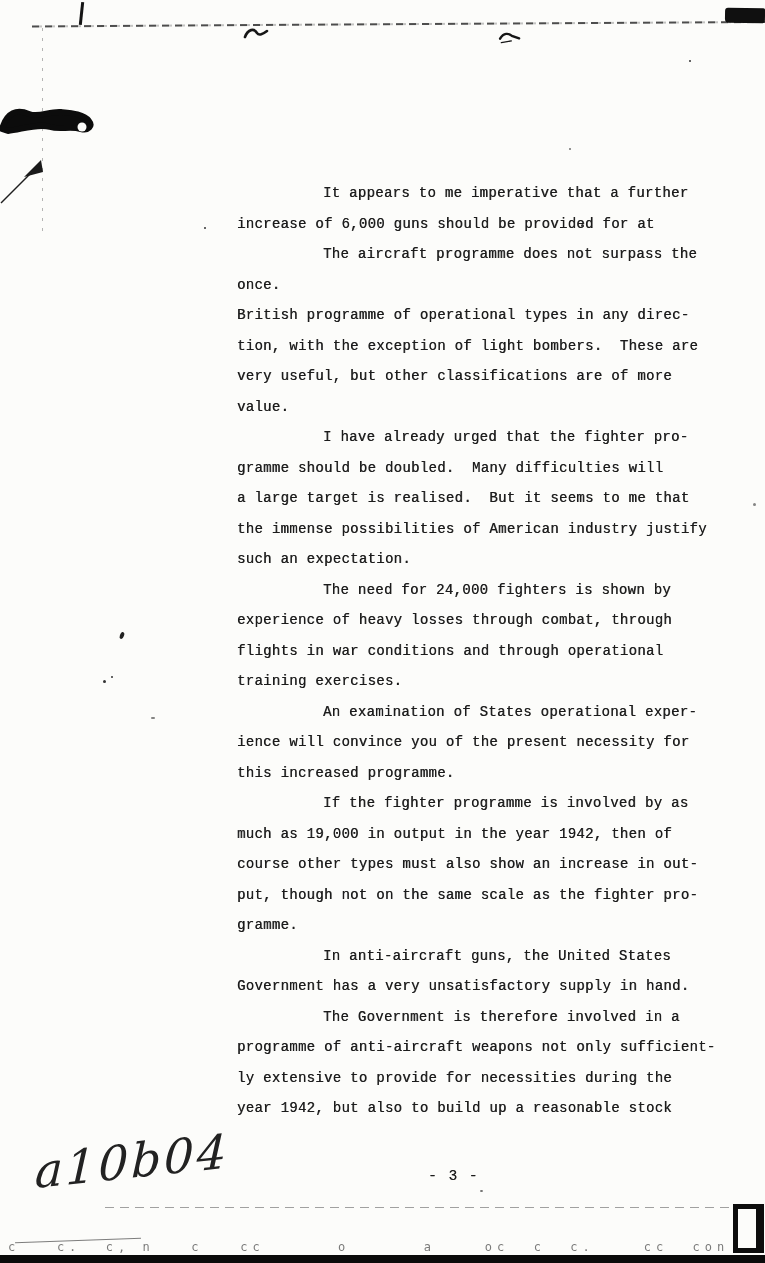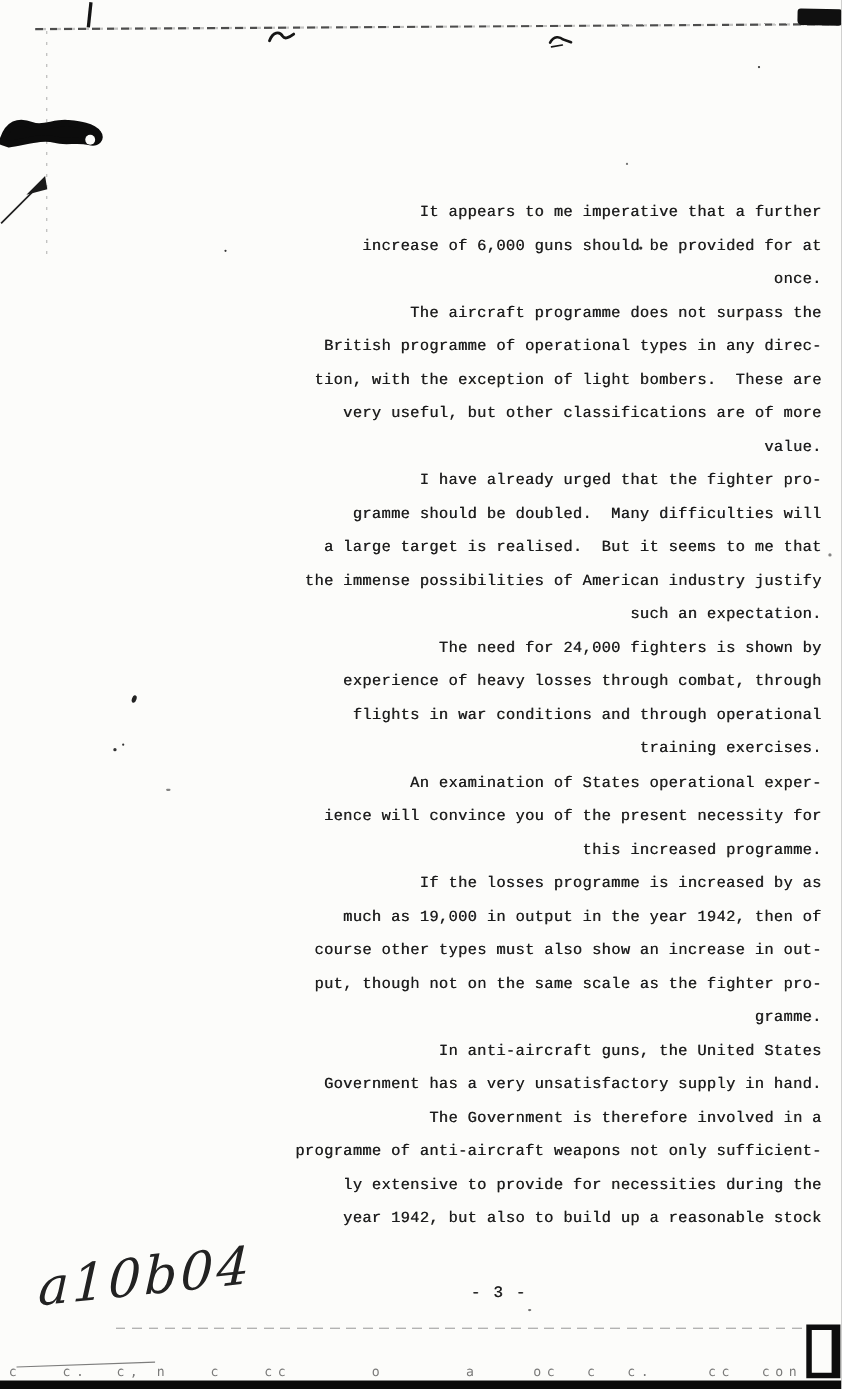--- a/index.html
+++ b/index.html
@@ -10,21 +10,20 @@
   }
   
   .textblock {
     position:absolute; left:237px; top:178px; width:510px;
     font-family:"Liberation Mono","DejaVu Sans Mono",monospace;
     font-size:14px; letter-spacing:0.3px; color:#1b1b1b;
   }
   .line {
     height:30.5px; line-height:30.5px; white-space:pre;
     text-shadow:0.4px 0 0 rgba(27,27,27,0.75);
-    text-align:right;
   }
   .line.indent { padding-left:86px; }
   
   .pagenum {
     position:absolute; left:428px; top:1168px;
     font-family:"Liberation Mono","DejaVu Sans Mono",monospace;
     font-size:14.5px; letter-spacing:1.5px; color:#1b1b1b;
     text-shadow:0.4px 0 0 rgba(27,27,27,0.75);
   }
   
@@ -118,39 +117,39 @@
   </svg>
 
   <svg class="pen-slash" viewBox="0 0 50 56">
     <path d="M1,53 L38,16" fill="none" stroke="#1e1e1e" stroke-width="1.5"></path>
     <path d="M41,10 L24,27 L43,22 Z" fill="#1a1a1a"></path>
   </svg>
 
   <div class="textblock">
     <div class="line indent">It appears to me imperative that a further</div>
     <div class="line">increase of 6,000 guns should be provided for at</div>
+    <div class="line indent">The aircraft programme does not surpass the</div>
     <div class="line">once.</div>
-    <div class="line indent">The aircraft programme does not surpass the</div>
     <div class="line">British programme of operational types in any direc-</div>
     <div class="line">tion, with the exception of light bombers.  These are</div>
     <div class="line">very useful, but other classifications are of more</div>
     <div class="line">value.</div>
     <div class="line indent">I have already urged that the fighter pro-</div>
     <div class="line">gramme should be doubled.  Many difficulties will</div>
     <div class="line">a large target is realised.  But it seems to me that</div>
     <div class="line">the immense possibilities of American industry justify</div>
     <div class="line">such an expectation.</div>
     <div class="line indent">The need for 24,000 fighters is shown by</div>
     <div class="line">experience of heavy losses through combat, through</div>
     <div class="line">flights in war conditions and through operational</div>
     <div class="line">training exercises.</div>
     <div class="line indent">An examination of States operational exper-</div>
     <div class="line">ience will convince you of the present necessity for</div>
     <div class="line">this increased programme.</div>
-    <div class="line indent">If the losses programme is increased by as</div>
+    <div class="line indent">If the fighter programme is involved by as</div>
     <div class="line">much as 19,000 in output in the year 1942, then of</div>
     <div class="line">course other types must also show an increase in out-</div>
     <div class="line">put, though not on the same scale as the fighter pro-</div>
     <div class="line">gramme.</div>
     <div class="line indent">In anti-aircraft guns, the United States</div>
     <div class="line">Government has a very unsatisfactory supply in hand.</div>
     <div class="line indent">The Government is therefore involved in a</div>
     <div class="line">programme of anti-aircraft weapons not only sufficient-</div>
     <div class="line">ly extensive to provide for necessities during the</div>
     <div class="line">year 1942, but also to build up a reasonable stock</div>

